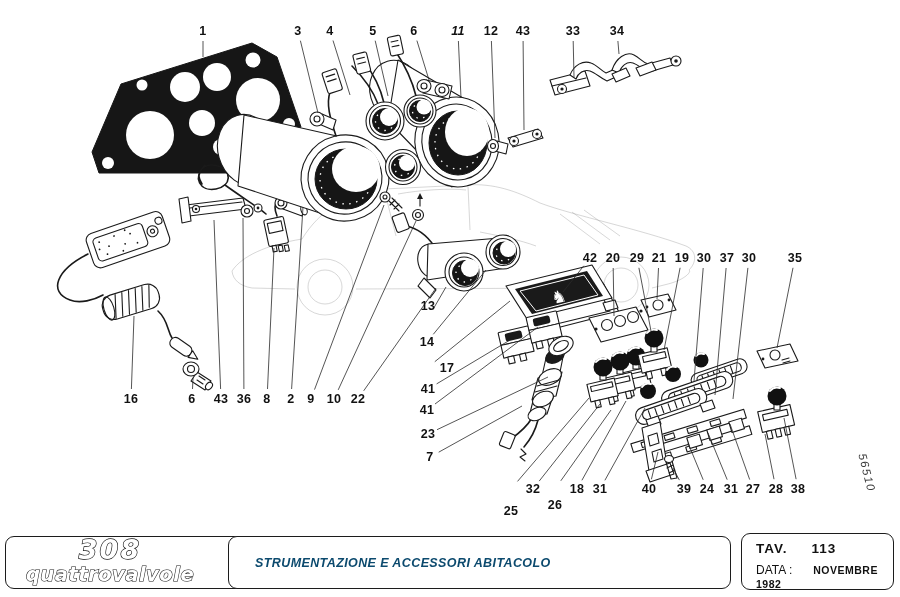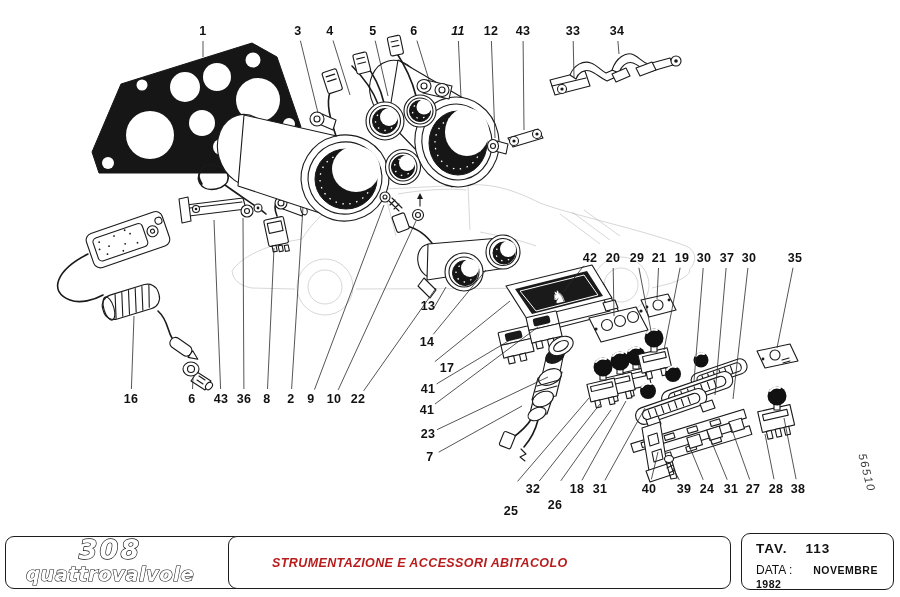--- a/index.html
+++ b/index.html
@@ -18,24 +18,24 @@
   
   .callout{position:absolute;transform:translate(-50%,-50%);font-weight:700;font-size:12.5px;
            color:#111;letter-spacing:.3px;line-height:1;}
   
   .vcode{position:absolute;left:868px;top:452px;transform:rotate(76deg);transform-origin:0 0;
          font-style:italic;font-size:11.5px;color:#3a3a3a;letter-spacing:1.5px;}
   
   .fbox{position:absolute;border:1.5px solid #1c1c1c;border-radius:9px;background:#fff;box-sizing:border-box;}
   .logo-box{left:5px;top:536px;width:248px;height:53px;}
   .title-box{left:228px;top:536px;width:503px;height:53px;display:flex;align-items:center;}
-  .dtitle{margin-left:43px;font-weight:700;font-style:italic;font-size:12.5px;color:#b91c1c;letter-spacing:.4px;}
+  .dtitle{margin-left:26px;font-weight:700;font-style:italic;font-size:12.5px;color:#0c4a6e;letter-spacing:.4px;}
   .tav-box{left:741px;top:533px;width:153px;height:57px;padding:7px 0 0 14px;}
   .tav-row{font-weight:700;font-size:13.5px;color:#111;letter-spacing:1px;}
-  .tav-row .tav-n{margin-left:18px;}
+  .tav-row .tav-n{margin-left:24px;}
   .data-row{margin-top:7px;font-size:12px;color:#111;}
   .data-row .data-v{font-weight:700;font-size:10.5px;margin-left:21px;letter-spacing:.5px;}
   .logo-big{font-family:"DejaVu Sans",sans-serif;font-weight:800;font-style:italic;font-size:27px;
             fill:#fff;stroke:#111;stroke-width:1.3px;paint-order:stroke;letter-spacing:2px;}
   .logo-small{font-family:"DejaVu Sans",sans-serif;font-weight:800;font-style:italic;font-size:19.5px;
             fill:#fff;stroke:#111;stroke-width:1.1px;paint-order:stroke;letter-spacing:.5px;}
 </style>
 </head>
 <body>
 

